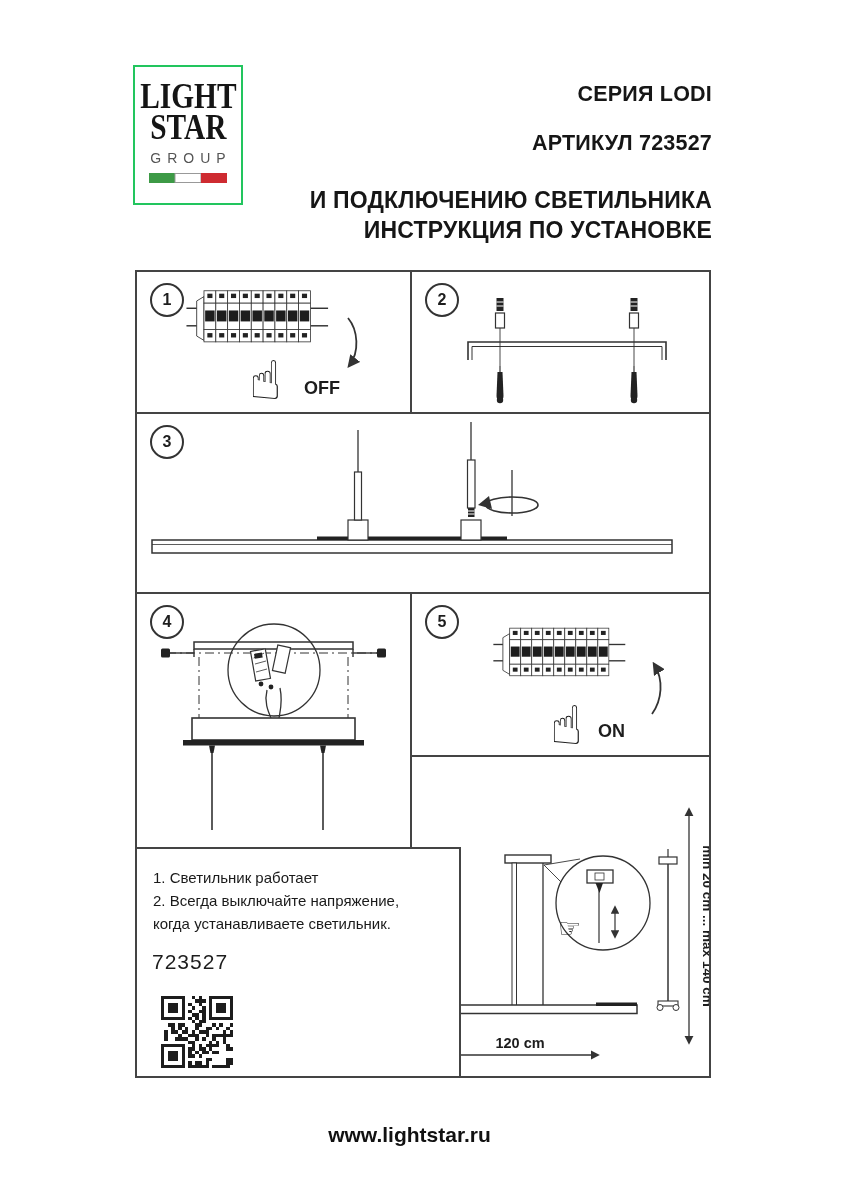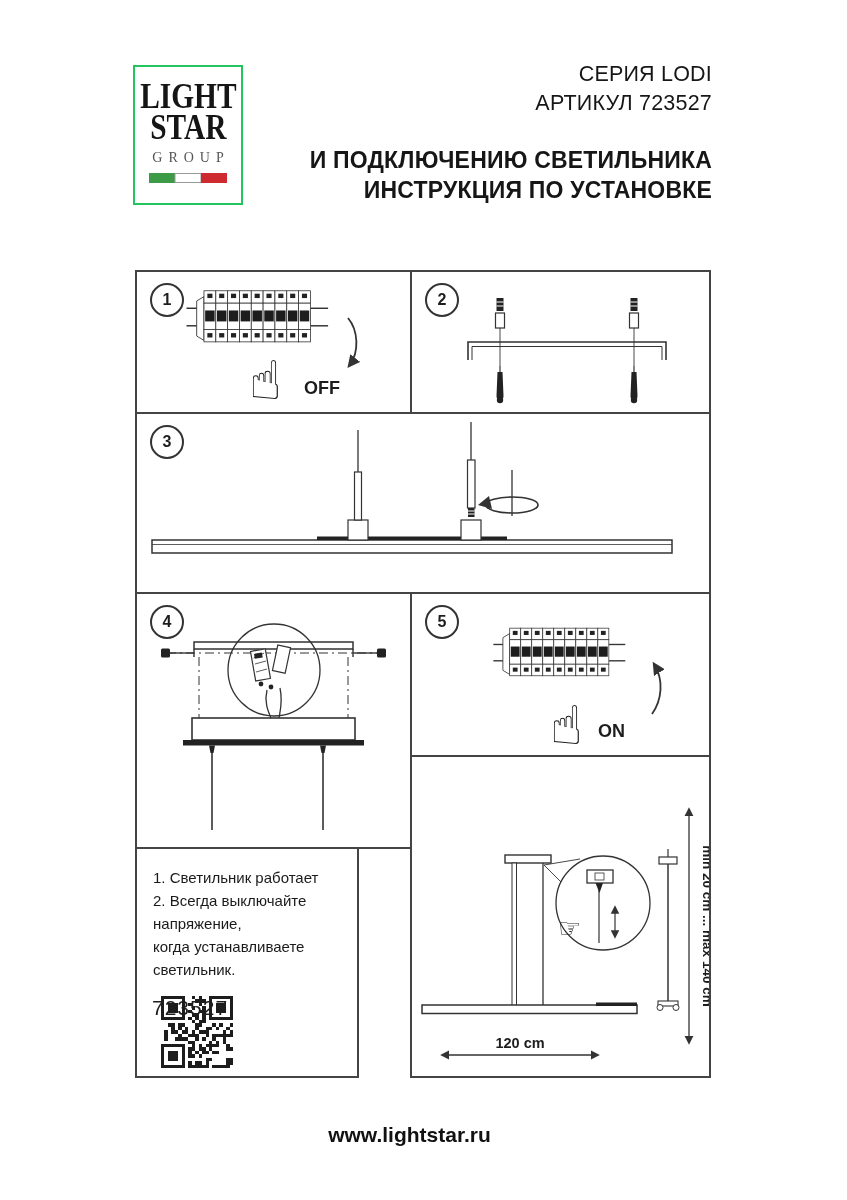--- a/index.html
+++ b/index.html
@@ -5,36 +5,36 @@
   html,body{margin:0;padding:0;}
   body{width:847px;height:1200px;position:relative;background:#fff;
        font-family:"Liberation Sans",sans-serif;color:#1d1d1d;overflow:hidden;}
 
   
   #logo{position:absolute;left:133px;top:65px;width:110px;height:140px;
         border:2px solid #22c55e;box-sizing:border-box;background:#fff;
         display:flex;flex-direction:column;align-items:center;padding-top:15px;}
   .logo-word{font-family:"Liberation Serif",serif;font-weight:bold;font-size:35px;
              line-height:0.88;transform:scaleX(0.84);color:#151515;}
-  .logo-group{font-size:14px;letter-spacing:6px;padding-left:6px;color:#555;margin:6px 0 7px;font-family:Liberation Serif, serif;}
+  .logo-group{font-size:14px;letter-spacing:6px;padding-left:6px;color:#555;margin:6px 0 7px;}
 
   
   #hdr{position:absolute;right:135px;top:60px;text-align:right;color:#161616;}
-  .hdr-series{font-size:21.5px;font-weight:normal;line-height:29px;letter-spacing:.2px;}
+  .hdr-series{font-size:21.5px;font-weight:bold;line-height:29px;letter-spacing:.2px;margin-top:20px;}
   .hdr-title{margin-top:27px;font-size:23px;font-weight:bold;line-height:30px;letter-spacing:.2px;}
 
   
   .cell{position:absolute;border:2px solid #444;background:#fff;box-sizing:border-box;}
   #c1{left:135px;top:270px;width:277px;height:144px;}
   #c2{left:410px;top:270px;width:301px;height:144px;}
   #c3{left:135px;top:412px;width:576px;height:182px;}
   #c4{left:135px;top:592px;width:277px;height:257px;}
   #c5{left:410px;top:592px;width:301px;height:165px;}
   #c6{left:410px;top:755px;width:301px;height:323px;}
-  #c7{left:135px;top:847px;width:224px;height:231px;}
+  #c7{left:135px;top:847px;width:326px;height:231px;}
 
   svg.diag{position:absolute;left:0;top:0;width:100%;height:100%;}
   .stepnum{position:absolute;left:13px;top:11px;width:30px;height:30px;border:2px solid #333;
            border-radius:50%;display:flex;align-items:center;justify-content:center;
            font-size:16px;font-weight:bold;background:#fff;z-index:2;}
 
   
   .s{stroke:#333;fill:none;}
   .ws{fill:#fff;stroke:#333;}
   svg text{font-family:"Liberation Sans",sans-serif;fill:#1d1d1d;}

